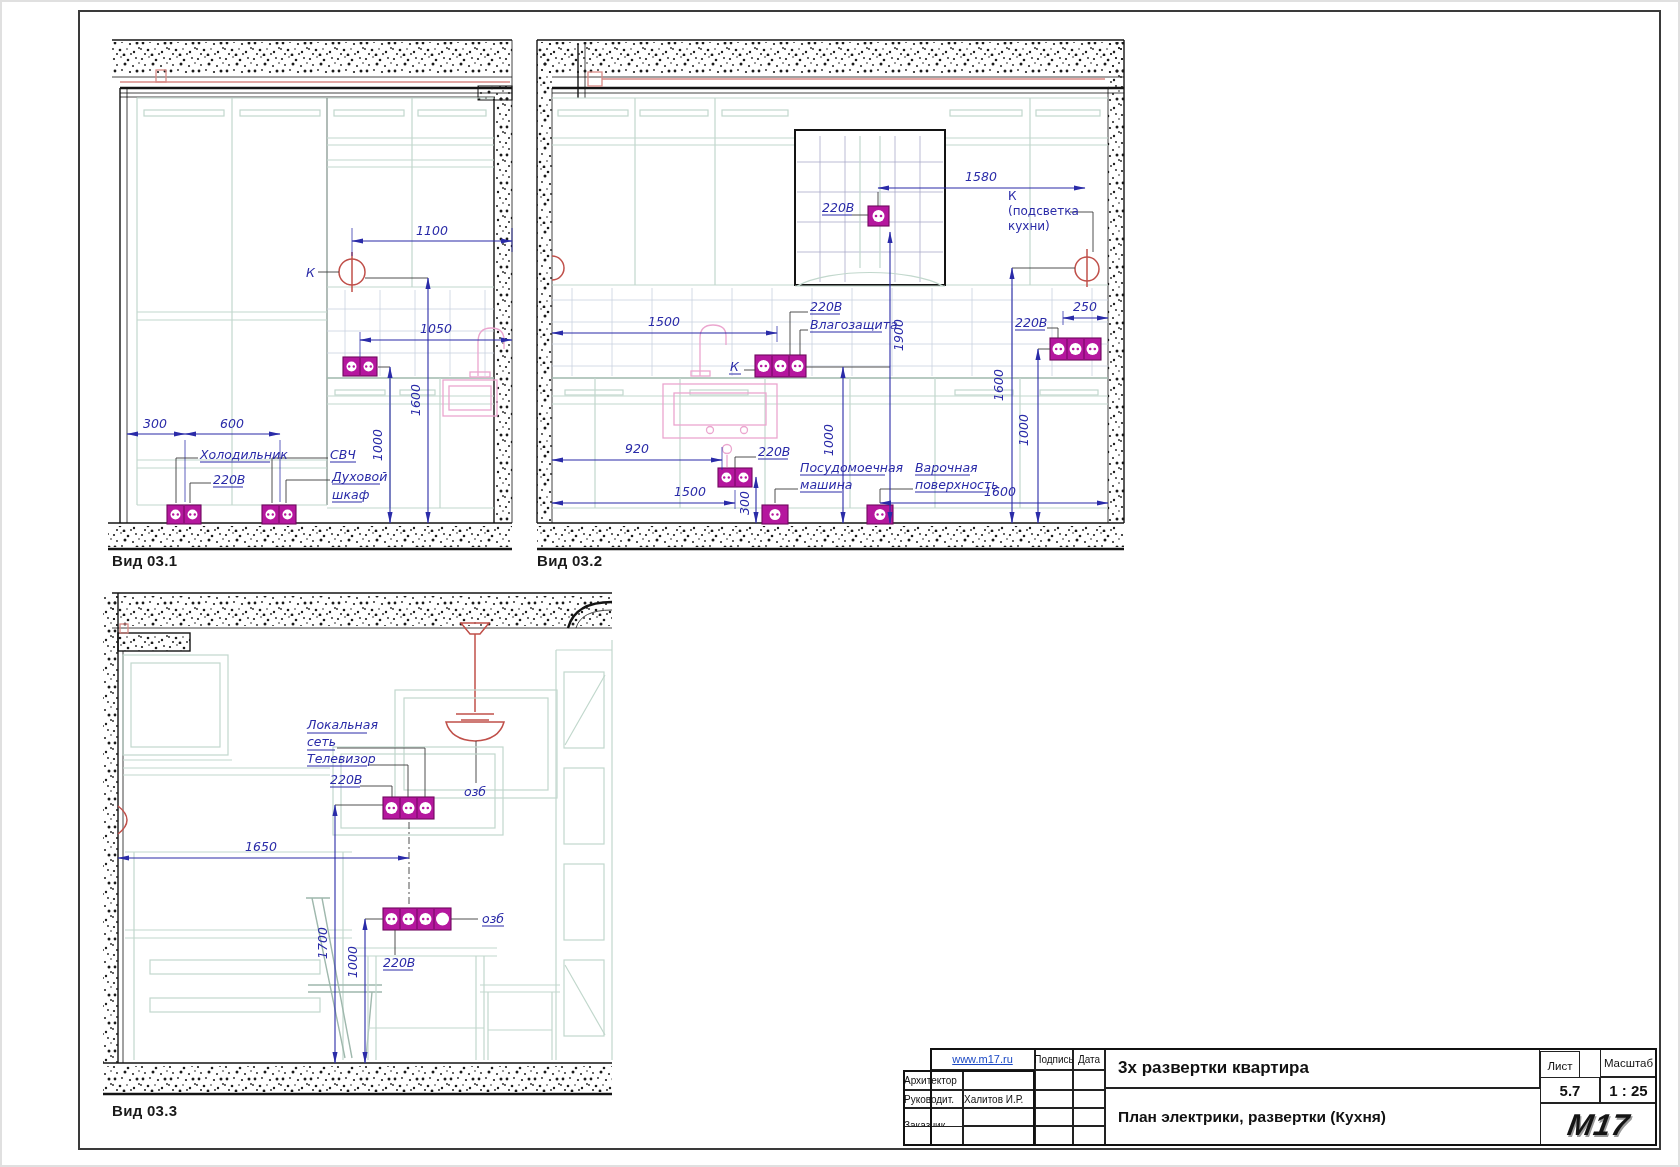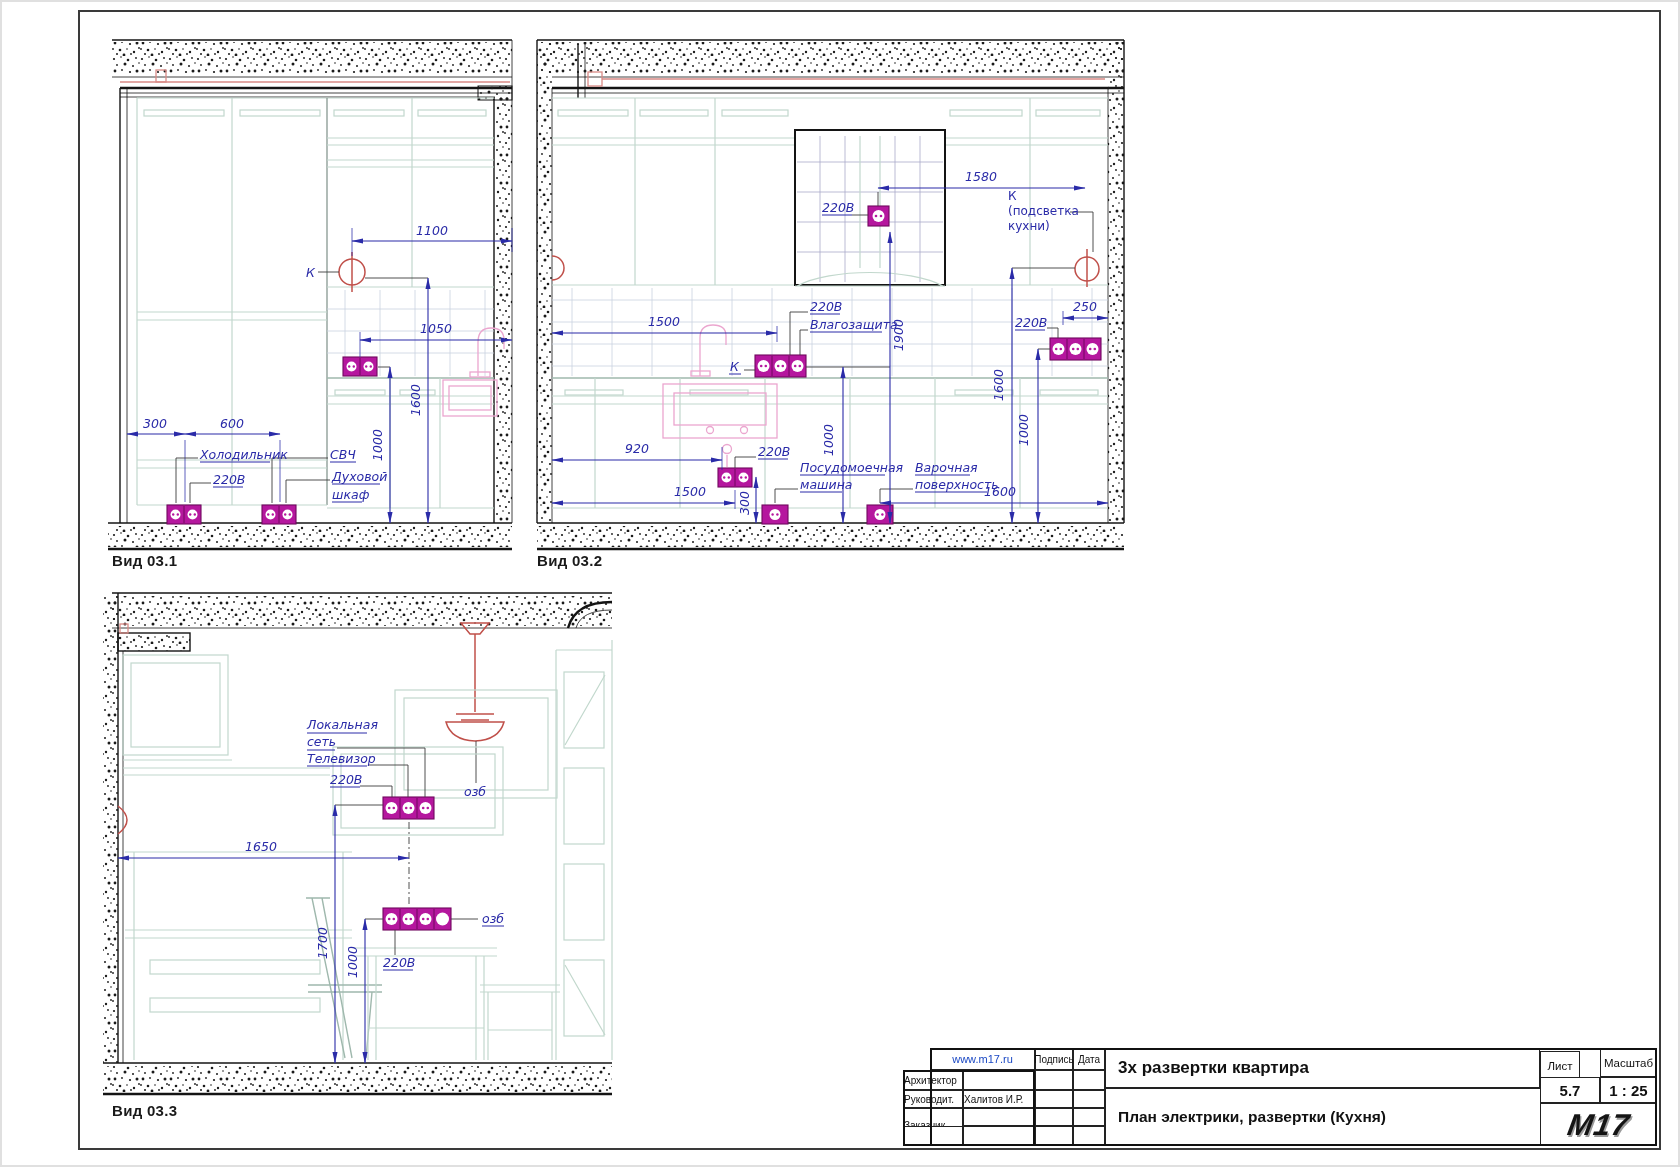--- a/index.html
+++ b/index.html
@@ -34,21 +34,21 @@
   .t{font:italic 12.5px "DejaVu Sans",sans-serif;fill:#2a2ba8}
   .tm{text-anchor:middle}
   .tk{font:12px "DejaVu Sans",sans-serif;fill:#2a2ba8}
   .cap{font:bold 15px "Liberation Sans",sans-serif;fill:#1a1a1a;letter-spacing:.3px}
 
   
   .tb-cell{position:absolute;box-sizing:border-box;border:1px solid #222;display:flex;align-items:center;font-size:10px;color:#111;background:#fff;}
   .tb-cell.lbl{padding-left:0}
   .tb-cell.ctr{justify-content:center}
   .tb-outer{position:absolute;box-sizing:border-box;border:2px solid #111;pointer-events:none;background:transparent;}
-  .tb-link{color:#1a48c4;font-size:11px;}
+  .tb-link{color:#1a48c4;text-decoration:underline;font-size:11px;}
   .tb-hdr{font-size:10px;justify-content:center}
   .tb-title{font-size:17px;font-weight:bold;padding-left:12px}
   .tb-sub{font-size:15.5px;font-weight:bold;padding-left:12px}
   .tb-val{font-size:15px;font-weight:bold;justify-content:center}
   .tb-small{font-size:11.5px;justify-content:center}
   .logo{font:italic 900 30px "Liberation Sans",sans-serif;transform:skewX(-10deg);letter-spacing:1px;color:#141414;text-shadow:1.5px 1.5px 0 #9b9b9b;}
 </style>
 </head>
 <body>
 

